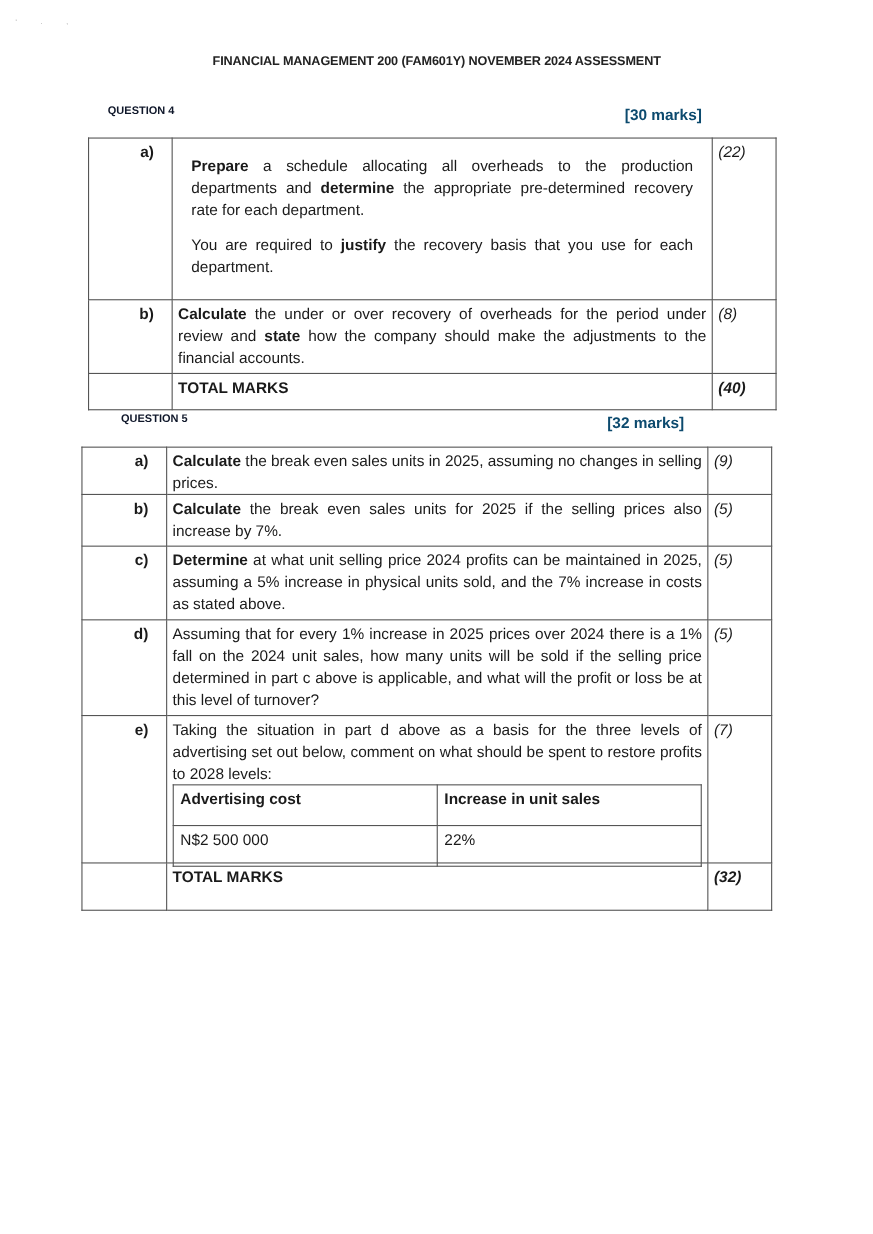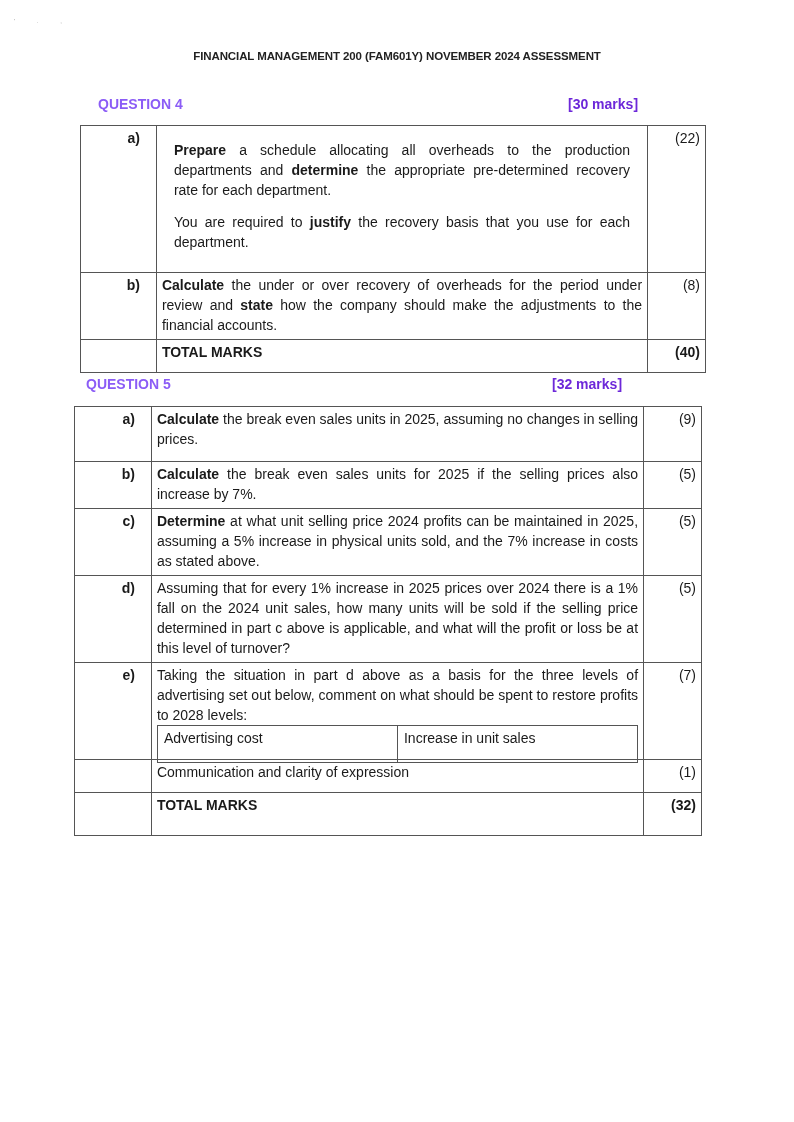--- a/index.html
+++ b/index.html
@@ -6,38 +6,38 @@
   body {
     width: 794px; height: 1122px; position: relative; overflow: hidden;
     font-family: "Liberation Sans", sans-serif; color: #1a1a1a;
   }
   .scan-marks { position: absolute; left: 14px; top: 18px; font-size: 6px; color: #999; letter-spacing: 10px; }
   .doc-header {
     position: absolute; top: 50px; left: 0; width: 794px; text-align: center;
     font-size: 11.5px; font-weight: bold; letter-spacing: -0.1px; color: #222;
   }
   .q-heading {
-    position: absolute; font-weight: bold; font-size: 14px; color: #8b5cf6;
+    position: absolute; font-weight: bold; font-size: 10px; color: #0f172a;
   }
-  .q-marks { position: absolute; font-weight: bold; font-size: 14px; color: #6d28d9; }
+  .q-marks { position: absolute; font-weight: bold; font-size: 14px; color: #0c4a6e; }
   table.qtable {
     position: absolute; border-collapse: collapse; font-size: 14px; line-height: 20px;
   }
   table.qtable td {
     border: 1px solid #555; vertical-align: top; padding: 2px 5px 4px 5px;
   }
   td.part { text-align: right; font-weight: bold; padding-right: 16px !important; }
   td.body { text-align: justify; }
-  td.marks { text-align: right; }
+  td.marks { text-align: left; font-style: italic; }
   td.bold { font-weight: bold; }
   .para { margin: 12px; }
   .para + .para { margin-top: 8px; }
   table.inner { border-collapse: collapse; width: 100%; margin-top: 0; margin-bottom: -4px; font-size: 14px; }
   table.inner td { border: 1px solid #555; padding: 2px 6px 14px 6px; vertical-align: top; width: 50%; }
-  table.inner td.th { font-weight: normal; }
+  table.inner td.th { font-weight: bold; }
   b { font-weight: bold; }
 </style>
 </head>
 <body>
 
 <div class="scan-marks">' . ,</div>
 
 <div class="doc-header">FINANCIAL MANAGEMENT 200 (FAM601Y) NOVEMBER 2024 ASSESSMENT</div>
 
 <div class="q-heading" style="left:98px; top:96px;">QUESTION 4</div>
@@ -64,33 +64,33 @@
     <td class="marks">(8)</td>
   </tr>
   <tr>
     <td style="height:26px;"></td>
     <td class="bold">TOTAL MARKS</td>
     <td class="marks bold">(40)</td>
   </tr>
 </tbody>
   </table>
 
-<div class="q-heading" style="left:86px; top:376px;">QUESTION 5</div>
+<div class="q-heading" style="left:110px; top:376px;">QUESTION 5</div>
 <div class="q-marks" style="left:552px; top:376px;">[32 marks]</div>
 
 <table class="qtable" style="left:74px; top:406px; width:628px;">
   <colgroup>
       <col style="width:77px">
       <col style="width:493px">
       <col style="width:58px">
     </colgroup>
   <tbody>
       <tr>
     <td class="part">a)</td>
-    <td class="body" style="padding-bottom:12px;"><b>Calculate</b><span> the break even sales units in 2025, assuming no changes in selling prices.</span></td>
+    <td class="body" style="padding-bottom:0;"><b>Calculate</b><span> the break even sales units in 2025, assuming no changes in selling prices.</span></td>
     <td class="marks">(9)</td>
   </tr>
   <tr>
     <td class="part">b)</td>
     <td class="body"><b>Calculate</b><span> the break even sales units for 2025 if the selling prices also increase by 7%.</span></td>
     <td class="marks">(5)</td>
   </tr>
   <tr>
     <td class="part">c)</td>
     <td class="body"><b>Determine</b><span> at what unit selling price 2024 profits can be maintained in 2025, assuming a 5% increase in physical units sold, and the 7% increase in costs as stated above.</span></td>
@@ -104,29 +104,28 @@
   <tr>
     <td class="part">e)</td>
     <td class="body" style="padding-bottom:0;">
       <div>Taking the situation in part d above as a basis for the three levels of advertising set out below, comment on what should be spent to restore profits to 2028 levels:</div>
       <table class="inner">
         <tbody>
               <tr>
           <td class="th">Advertising cost</td>
           <td class="th">Increase in unit sales</td>
         </tr>
+        <tr>
+          <td>N$2 500 000</td>
+          <td>22%</td>
+        </tr>
       </tbody>
           </table>
     </td>
     <td class="marks">(7)</td>
-  </tr>
-  <tr>
-    <td style="height:26px;"></td>
-    <td>Communication and clarity of expression</td>
-    <td class="marks">(1)</td>
   </tr>
   <tr>
     <td style="height:36px;"></td>
     <td class="bold">TOTAL MARKS</td>
     <td class="marks bold">(32)</td>
   </tr>
 </tbody>
   </table>
 
 </body></html>

